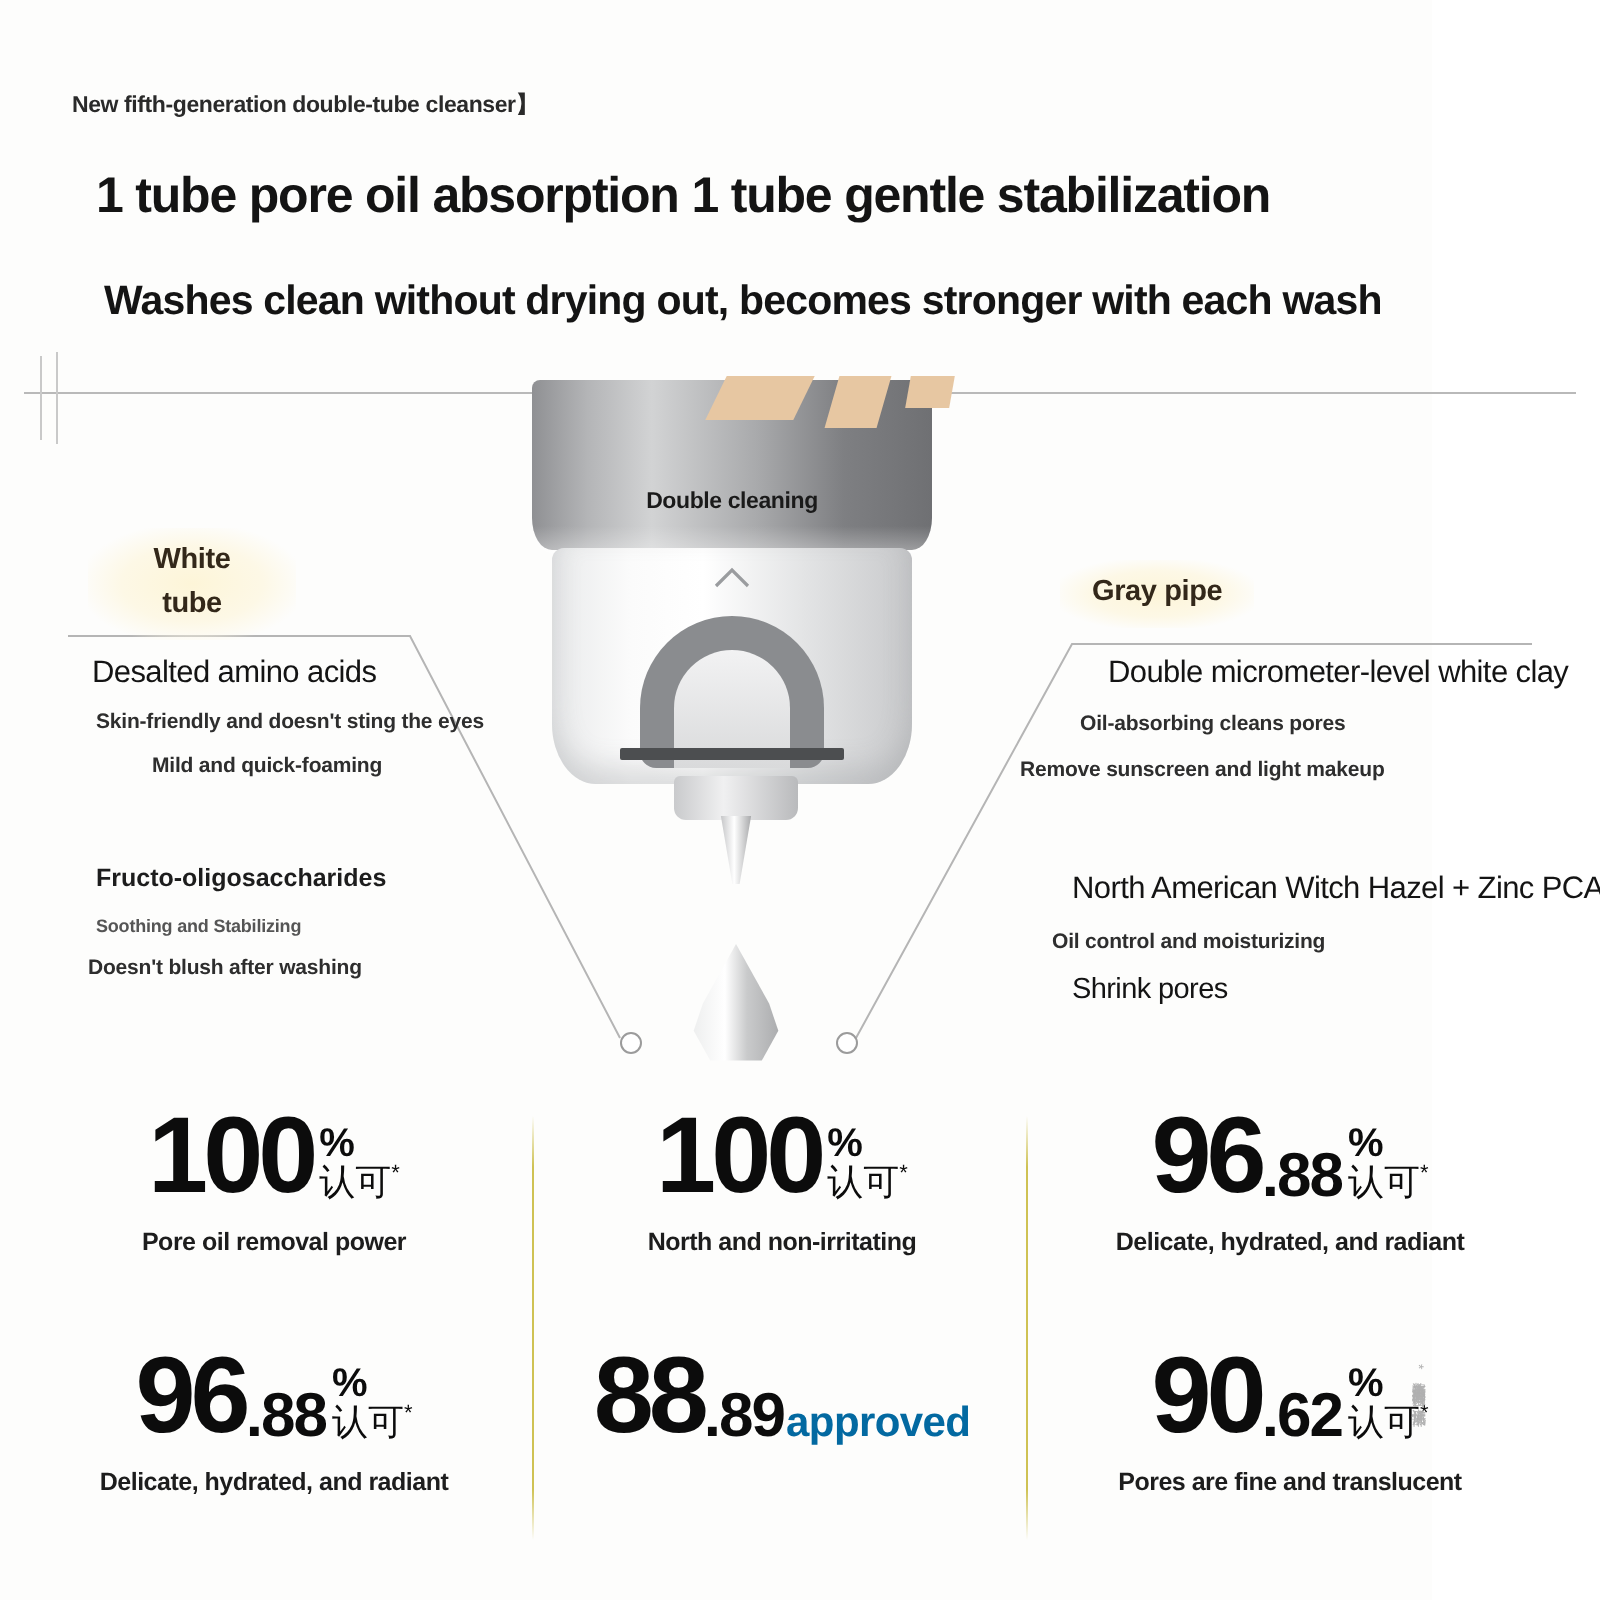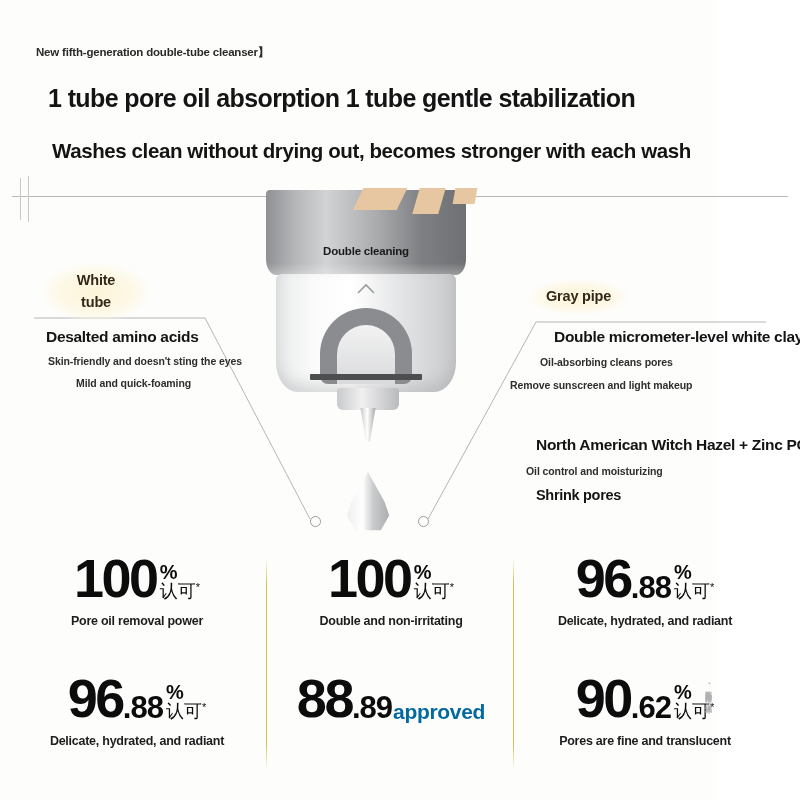--- a/index.html
+++ b/index.html
@@ -222,21 +222,21 @@
     padding: 6px 16px;
   }
   .pill.left  { left: 44px; top: 264px; width: 72px; }
   .pill.right { left: 530px; top: 280px; }
 
   .ann {
     position: absolute;
   }
   .ann .t1 {
     font-size: 15.5px;
-    font-weight: 700;
+    font-weight: 400;
     color: #141414;
     letter-spacing: -0.3px;
     white-space: nowrap;
   }
   .ann .t2 {
     font-size: 10.5px;
     font-weight: 700;
     color: #2e2e2e;
     letter-spacing: -0.1px;
     white-space: nowrap;
@@ -417,20 +417,25 @@
     <div>White</div>
     <div>tube</div>
   </div>
 
   <div class="ann a1">
     <div class="t1">Desalted amino acids</div>
     <div class="t2 x">Skin-friendly and doesn't sting the eyes</div>
     <div class="t2 y">Mild and quick-foaming</div>
   </div>
 
+  <div class="ann a2">
+    <div class="t2b">Fructo-oligosaccharides</div>
+    <div class="t3 t3x">Soothing and Stabilizing</div>
+    <div class="t2 t2y">Doesn't blush after washing</div>
+  </div>
 
   <div class="pill right">Gray pipe</div>
 
   <div class="ann a3">
     <div class="t1 t1x">Double micrometer-level white clay</div>
     <div class="t2 t2x">Oil-absorbing cleans pores</div>
     <div class="t2 t2y">Remove sunscreen and light makeup</div>
   </div>
 
   <div class="ann a4">
@@ -457,21 +462,21 @@
 
     <div class="cell c1">
       <div class="num">
         <span class="big">100</span>
         <span class="dec"></span>
         <span class="unit">
           <span class="pct">%</span>
           <span class="cn"><span>认可</span><span class="star">*</span></span>
         </span>
       </div>
-      <div class="caption">Double and non-irritating</div>
+      <div class="caption">North and non-irritating</div>
     </div>
 
     <div class="cell c2">
       <div class="num">
         <span class="big">96</span>
         <span class="dec">.88</span>
         <span class="unit">
           <span class="pct">%</span>
           <span class="cn"><span>认可</span><span class="star">*</span></span>
         </span>

